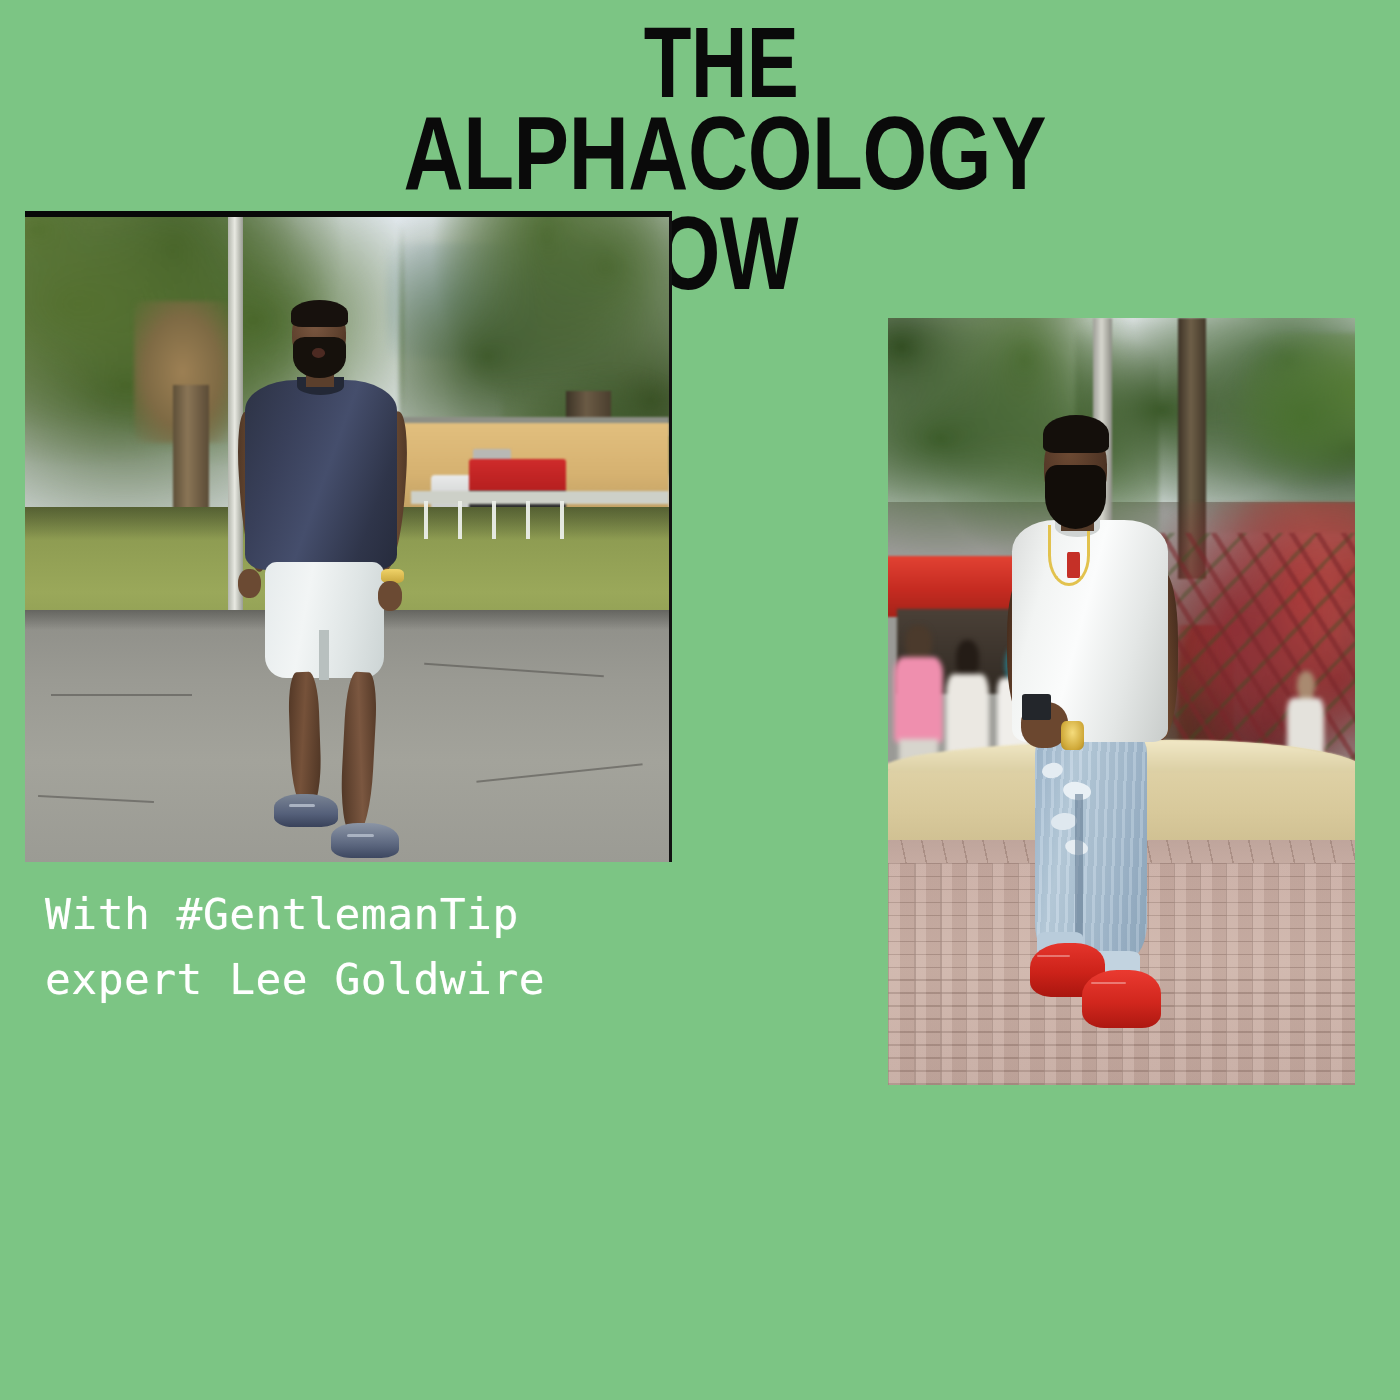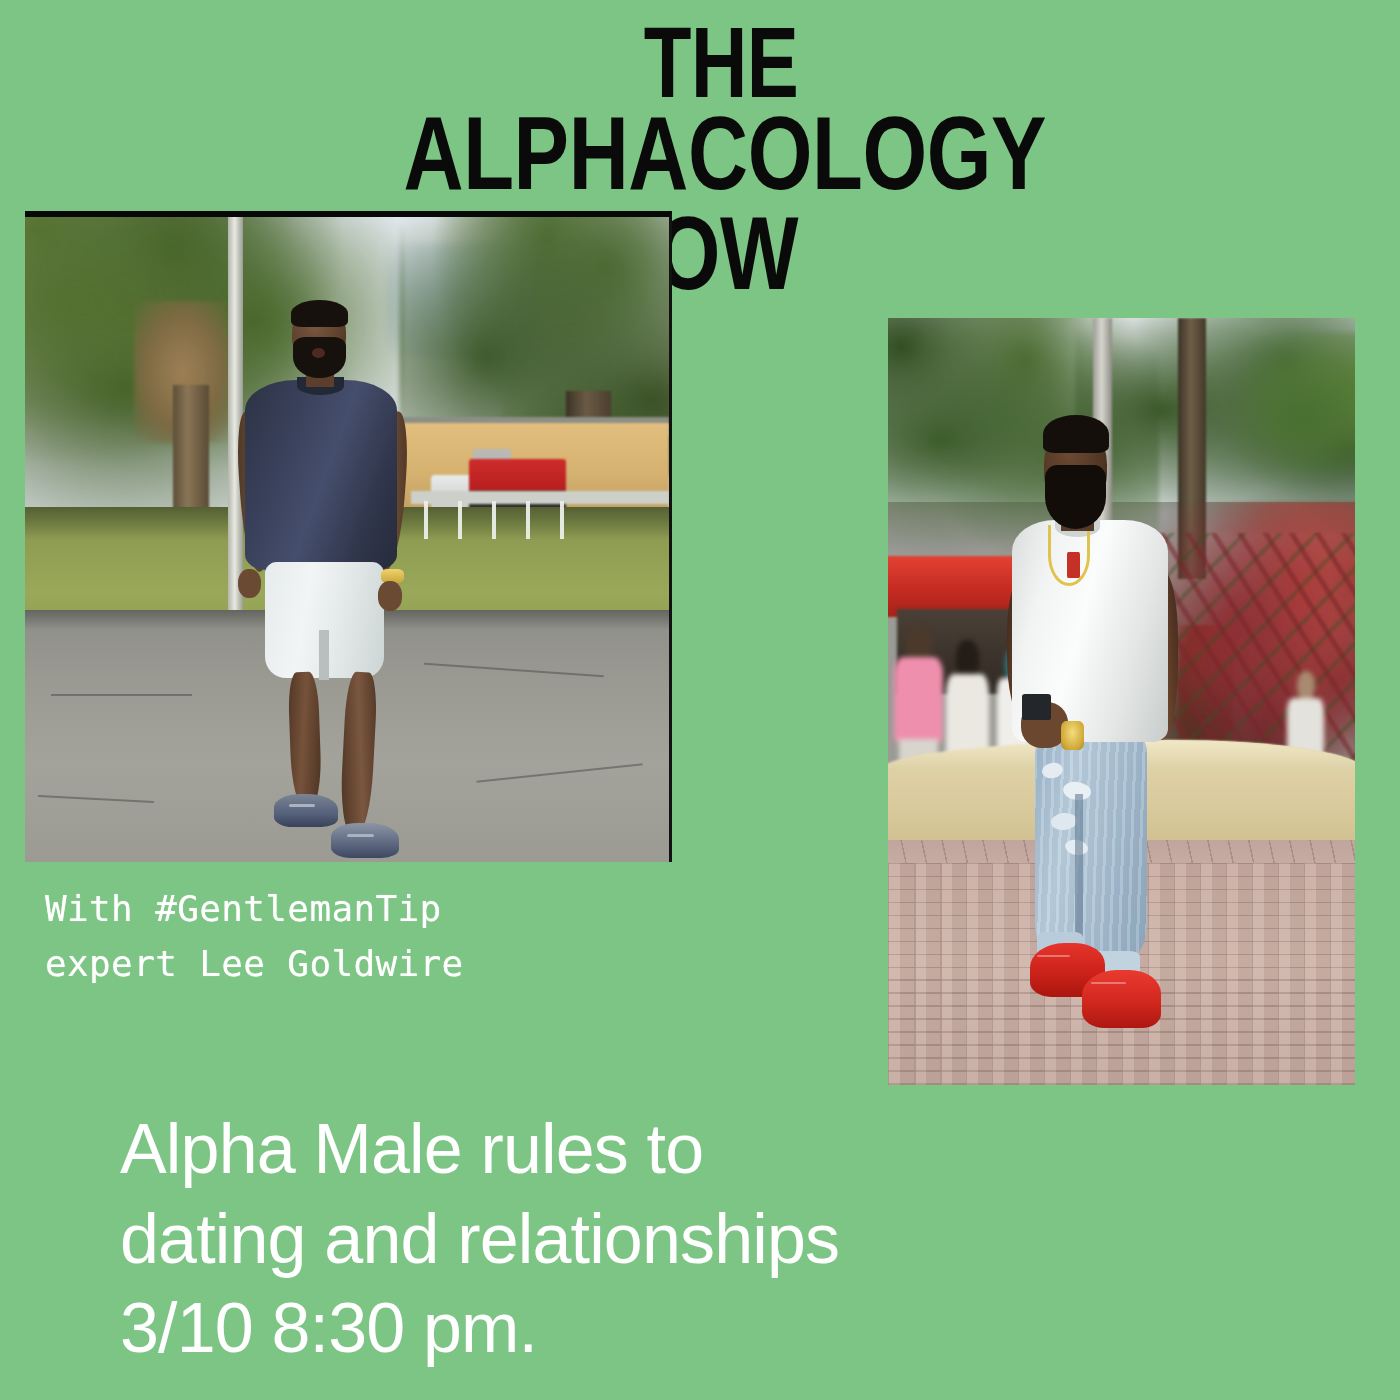--- a/index.html
+++ b/index.html
@@ -516,21 +516,21 @@
     border-radius: 44% 40% 24% 28%;
   }
   .R-laceL, .R-laceR { background: rgba(255,255,255,.35); height: 2px; border-radius: 2px; }
 
   
   .caption {
     position: absolute;
     left: 45px; top: 882px;
     color: #ffffff;
     font-family: "DejaVu Sans Mono", "Liberation Mono", monospace;
-    font-size: 36px;
+    font-size: 43px;
     font-weight: 400;
     line-height: 1.52;
     letter-spacing: 0.01em;
     white-space: pre-line;
     text-shadow: 0 0 1px rgba(255,255,255,.6);
   }
 
   
   .headline {
     position: absolute;
@@ -665,17 +665,14 @@
     <div class="ph-layer R-hair"></div>
     <div class="ph-layer R-beard"></div>
     <div class="ph-layer R-hands"></div>
     <div class="ph-layer R-phone"></div>
     <div class="ph-layer R-watchR"></div>
   </div>
 
   <div class="caption">With #GentlemanTip
 expert Lee Goldwire</div>
 
-  <div class="headline">Alpha Male rules to
-dating and relationships
-3/10 8:30 pm.</div>
 
 </div>
 
 </body></html>

